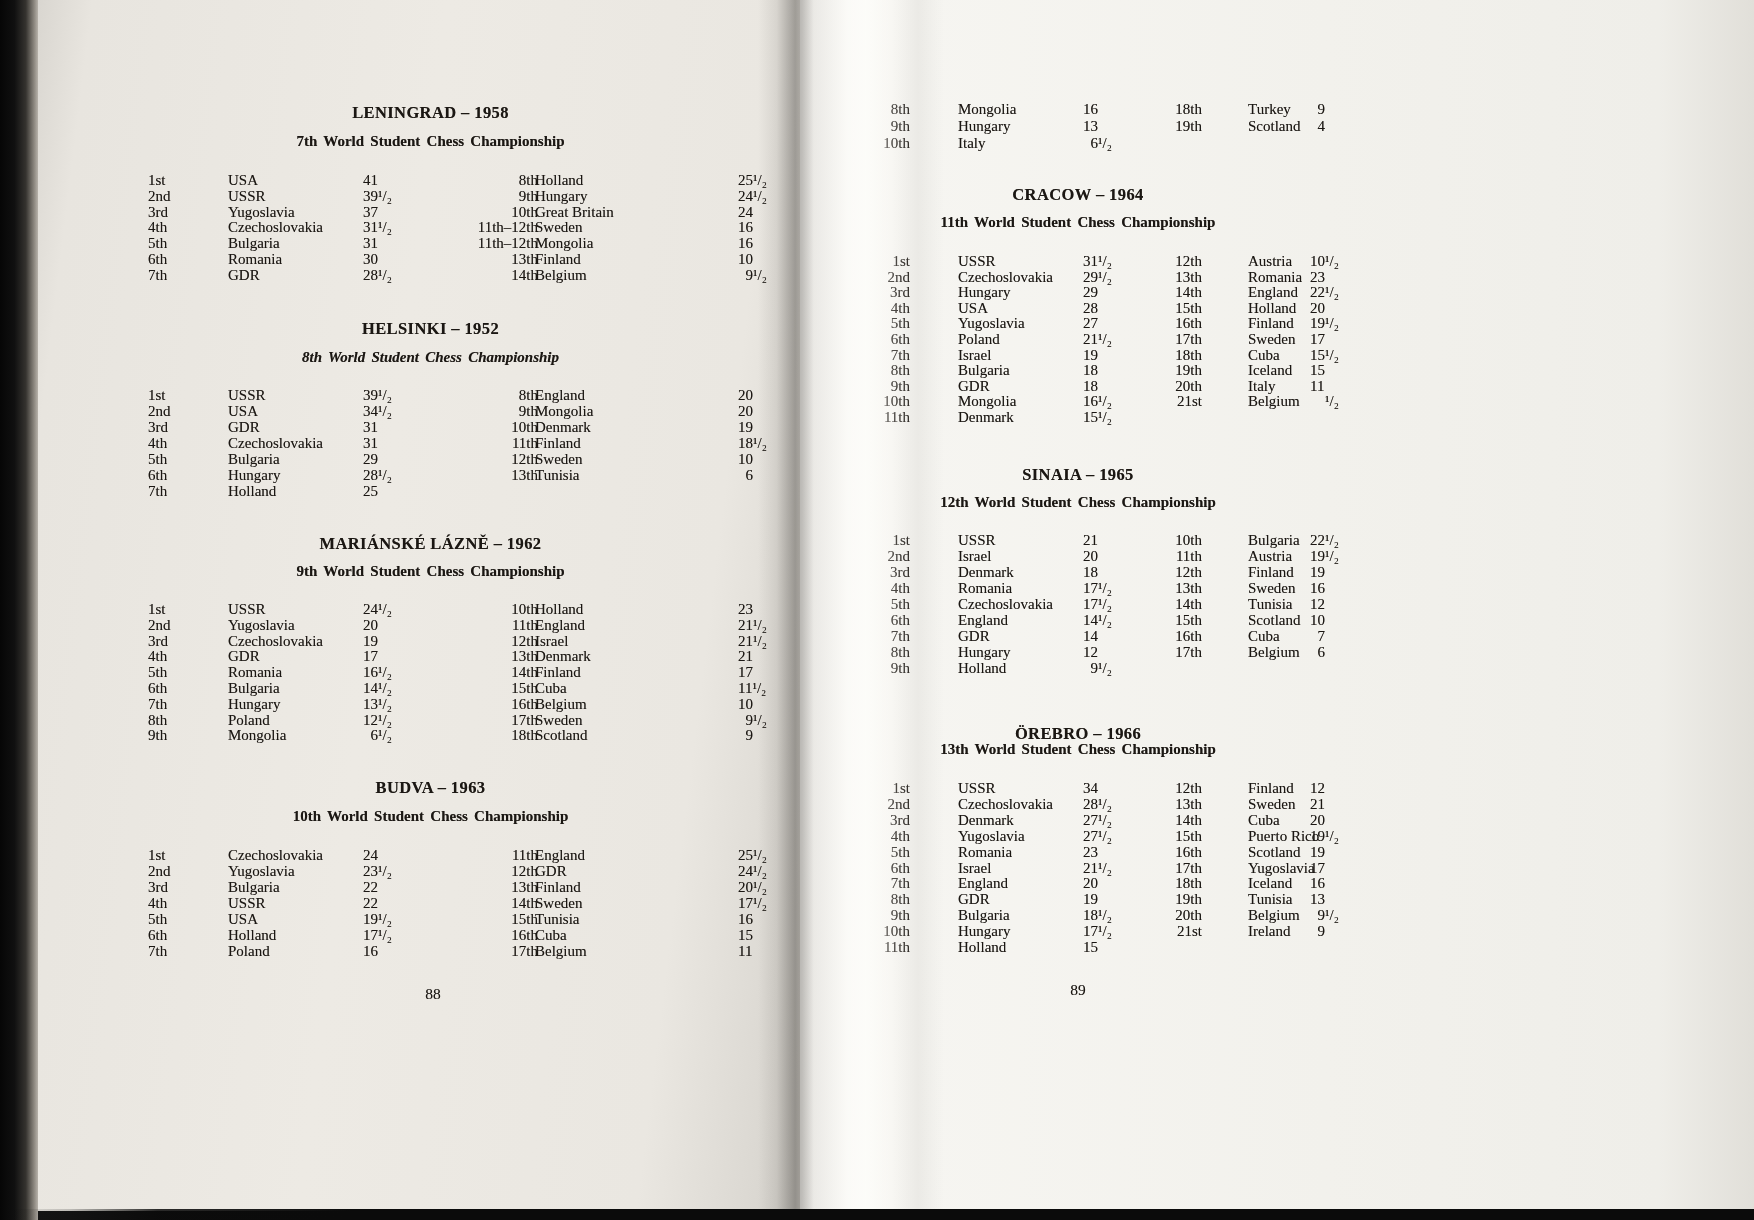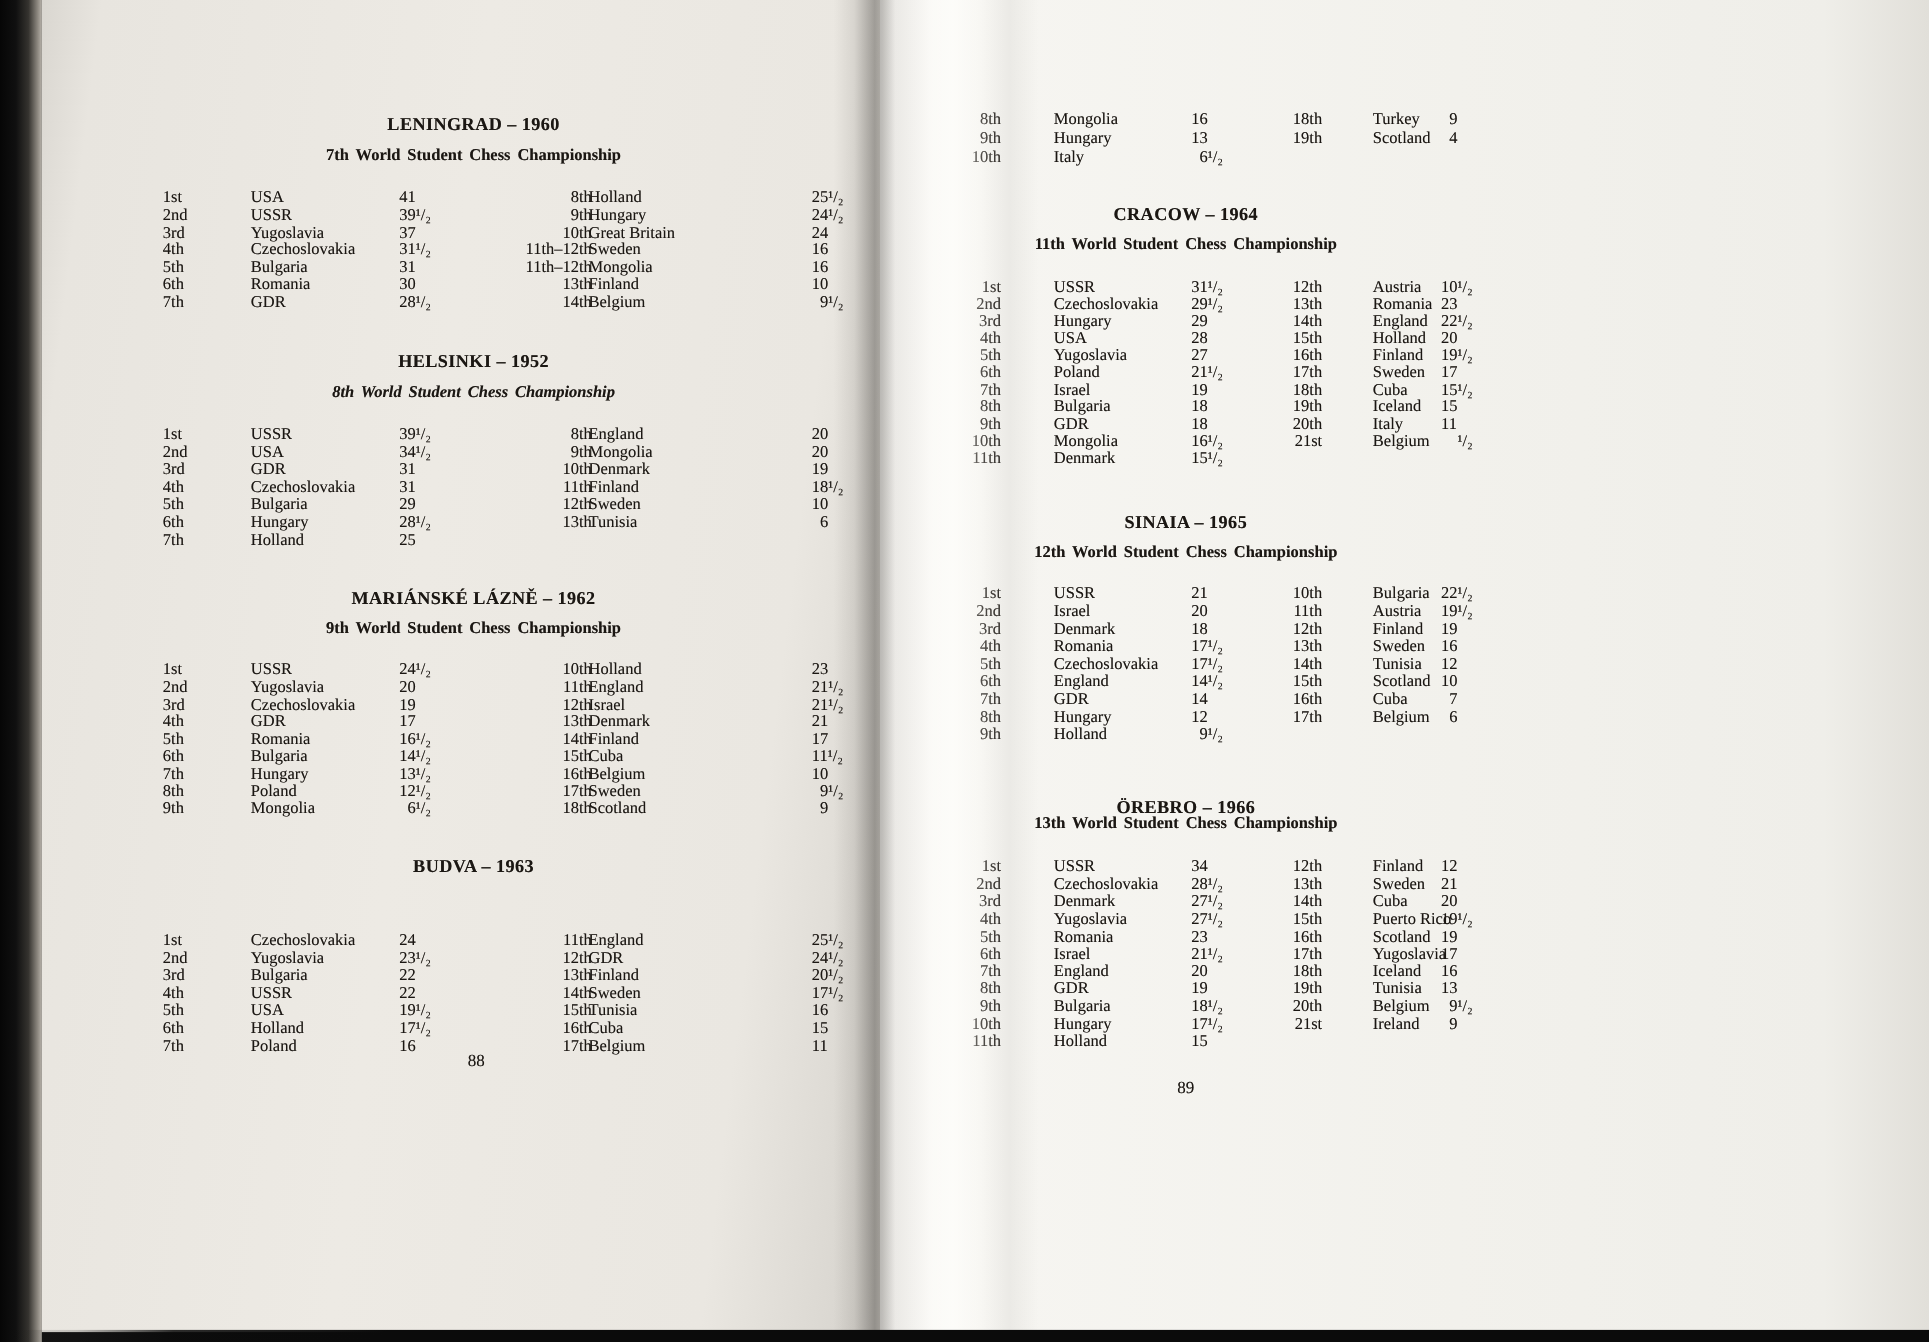--- a/index.html
+++ b/index.html
@@ -21,32 +21,32 @@
     background:linear-gradient(90deg,rgba(10,10,10,0) 0%,rgba(10,10,10,.2) 4%,rgba(10,10,10,.85) 9%,#0b0b0b 20%,#0b0b0b 100%);}
   .sec-title{position:absolute;text-align:center;font-weight:bold;font-size:16.5px;
     letter-spacing:.4px;line-height:18px;text-shadow:0 0 .5px rgba(28,24,19,.55);}
   .sec-subtitle{position:absolute;text-align:center;font-weight:bold;font-size:15px;
     word-spacing:2.5px;line-height:17px;text-shadow:0 0 .5px rgba(28,24,19,.5);}
   .trow{position:absolute;left:0;right:0;height:16px;}
   .cell{position:absolute;top:0;font-size:15px;line-height:16px;white-space:pre;
     text-shadow:0 0 .4px rgba(28,24,19,.45);}
   .page-number{position:absolute;text-align:center;font-size:15.5px;
     text-shadow:0 0 .4px rgba(28,24,19,.45);}
-  .pn-left{top:956px;left:105px;width:580px;font-family:Liberation Serif, serif;}
+  .pn-left{top:985px;left:105px;width:580px;font-family:Liberation Serif, serif;}
   .pn-right{top:981px;left:8px;width:540px;}
 </style>
 </head>
 <body>
 
 <div class="spread">
   <div class="edge-left"></div>
 
   <div class="page page-left">
     <div class="page-number pn-left">88</div>
-  <div class="sec-title" style="top: 104px; left: 105px; width: 575px;">LENINGRAD – 1960</div>
+  <div class="sec-title" style="top: 104px; left: 105px; width: 575px;">LENINGRAD – 1958</div>
       <div class="sec-subtitle" style="top: 133px; left: 105px; width: 575px;">7th World Student Chess Championship</div>
       <div class="trow" style="top: 172px;">
         <span class="cell" style="left: 110px; width: 70px; text-align: left;">1st</span>
         <span class="cell" style="left: 190px; width: 135px; text-align: left;">USA</span>
         <span class="cell" style="left: 325px; width: 65px; text-align: left;">41</span>
         <span class="cell" style="left: 395px; width: 105px; text-align: right;">8th</span>
         <span class="cell" style="left: 497px; width: 145px; text-align: left;">Holland</span>
         <span class="cell" style="left: 700px; width: 70px; text-align: left;">25¹/₂</span>
       </div>
       <div class="trow" style="top: 187.8px;">
@@ -220,20 +220,21 @@
       </div>
       <div class="trow" style="top: 727.4px;">
         <span class="cell" style="left: 110px; width: 70px; text-align: left;">9th</span>
         <span class="cell" style="left: 190px; width: 135px; text-align: left;">Mongolia</span>
         <span class="cell" style="left: 325px; width: 65px; text-align: left;"> 6¹/₂</span>
         <span class="cell" style="left: 395px; width: 105px; text-align: right;">18th</span>
         <span class="cell" style="left: 497px; width: 145px; text-align: left;">Scotland</span>
         <span class="cell" style="left: 700px; width: 70px; text-align: left;"> 9</span>
       </div>
       <div class="sec-title" style="top: 779px; left: 105px; width: 575px;">BUDVA – 1963</div>
+      <div class="sec-subtitle" style="top: 808px; left: 105px; width: 575px;">10th World Student Chess Championship</div>
       <div class="trow" style="top: 847px;">
         <span class="cell" style="left: 110px; width: 70px; text-align: left;">1st</span>
         <span class="cell" style="left: 190px; width: 135px; text-align: left;">Czechoslovakia</span>
         <span class="cell" style="left: 325px; width: 65px; text-align: left;">24</span>
         <span class="cell" style="left: 395px; width: 105px; text-align: right;">11th</span>
         <span class="cell" style="left: 497px; width: 145px; text-align: left;">England</span>
         <span class="cell" style="left: 700px; width: 70px; text-align: left;">25¹/₂</span>
       </div>
       <div class="trow" style="top: 863px;">
         <span class="cell" style="left: 110px; width: 70px; text-align: left;">2nd</span>

